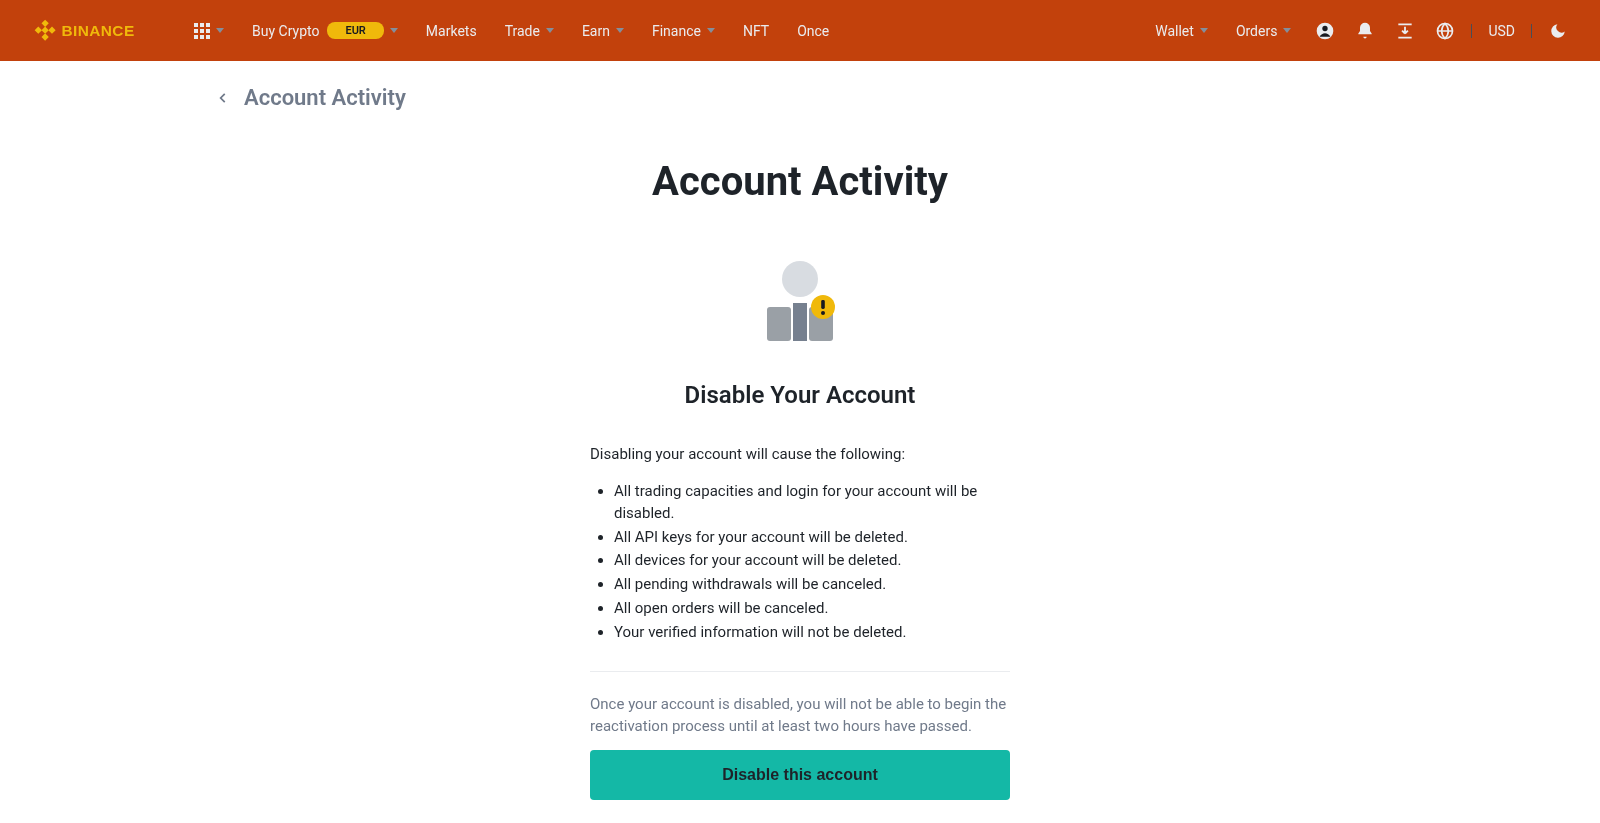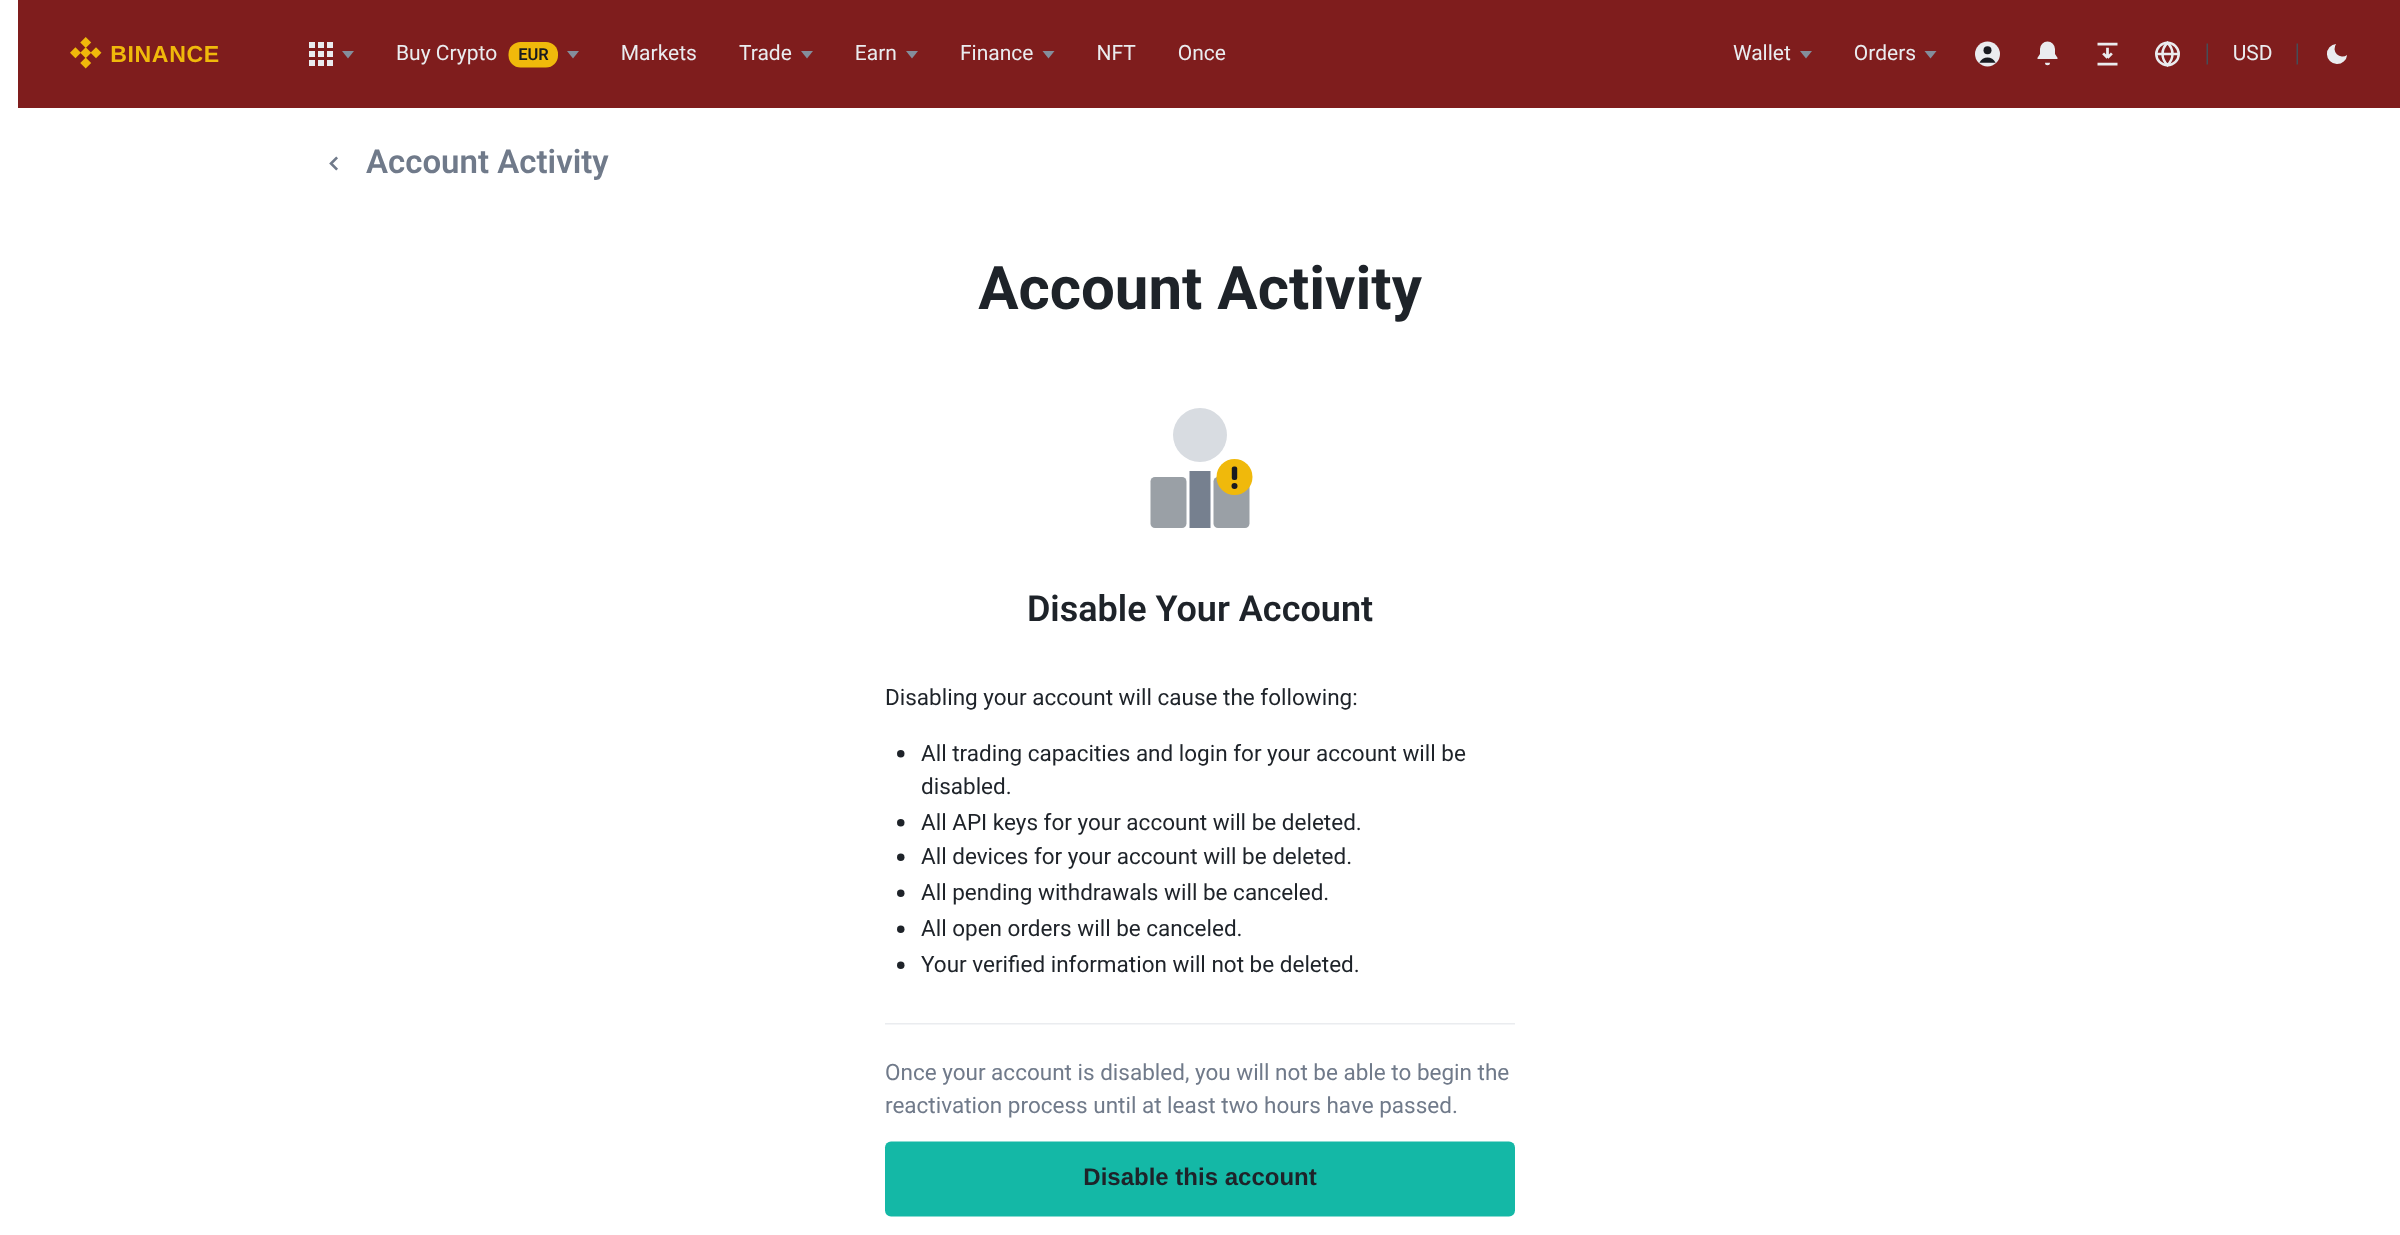--- a/index.html
+++ b/index.html
@@ -1,25 +1,25 @@
 <!DOCTYPE html>
 <html><head>
 <meta charset="utf-8">
 <style>
   * { box-sizing: border-box; margin: 0; padding: 0; }
   body { font-family: -apple-system, BlinkMacSystemFont, "Segoe UI", Roboto, Arial, sans-serif; background: #fff; color: #1e2329; width: 1600px; }
   
   
-  .header { background: #7f1d1d; height: 72px; display: flex; align-items: center; padding: 0 24px; color: #eaecef; font-size: 14px; margin-left: 12px; }
+  .header { background: #c2410c; height: 61px; display: flex; align-items: center; padding: 0 24px; color: #eaecef; font-size: 14px; }
   .logo { display: flex; align-items: center; margin-right: 18px; }
   .logo svg { height: 24px; }
   .header-left { display: flex; align-items: flex-end; gap: 4px; flex: 1; }
   .nav-item { display: inline-flex; align-items: center; padding: 0 12px; height: 61px; cursor: pointer; white-space: nowrap; gap: 4px; }
   .caret { width: 0; height: 0; border-left: 4px solid transparent; border-right: 4px solid transparent; border-top: 5px solid #848e9c; margin-left: 2px; }
-  .badge-eur { background: #f0b90b; color: #181a20; font-size: 11px; font-weight: 600; padding: 2px 6px; border-radius: 8px; margin-left: 4px; }
+  .badge-eur { background: #f0b90b; color: #181a20; font-size: 11px; font-weight: 600; padding: 2px 18px; border-radius: 8px; margin-left: 4px; }
   .apps-icon { display: grid; grid-template-columns: repeat(3, 4px); grid-template-rows: repeat(3, 4px); gap: 2px; }
   .apps-icon span { background: #eaecef; width: 4px; height: 4px; }
   .header-right { display: flex; align-items: center; gap: 4px; }
   .icon-btn { width: 36px; height: 36px; display: inline-flex; align-items: center; justify-content: center; cursor: pointer; }
   .divider { width: 1px; height: 14px; background: #474d57; margin: 0 4px; }
   .currency { padding: 0 8px; cursor: pointer; }
 
   
   .back-row { max-width: 1200px; margin: 0 auto; padding: 24px 16px 0; display: flex; align-items: center; gap: 14px; }
   .back-chevron { color: #707a8a; cursor: pointer; display:inline-flex; }

